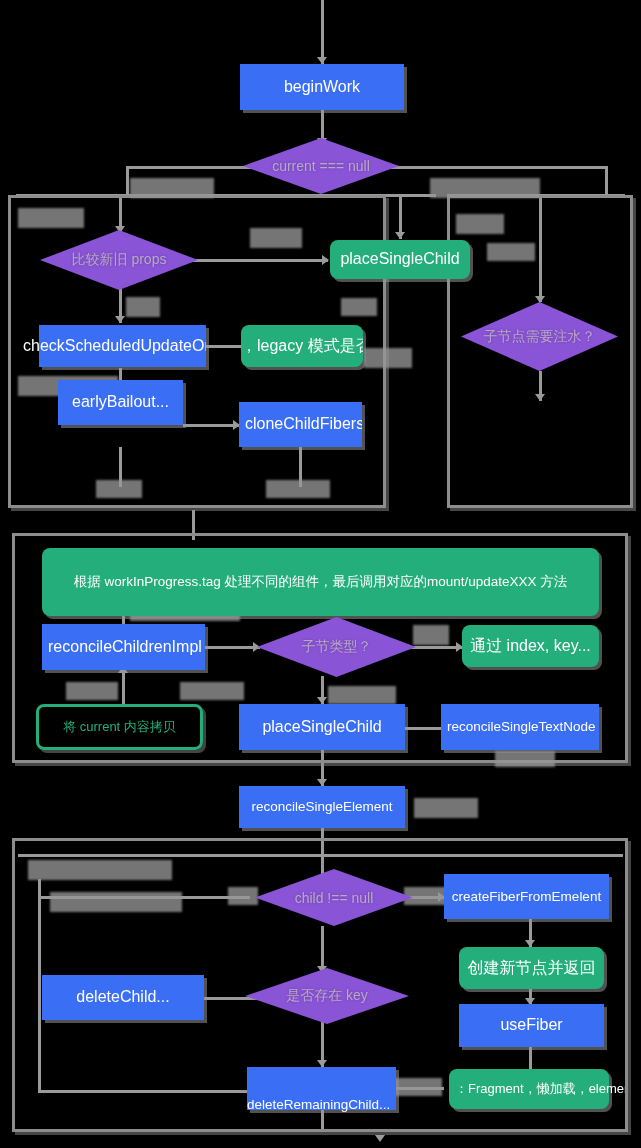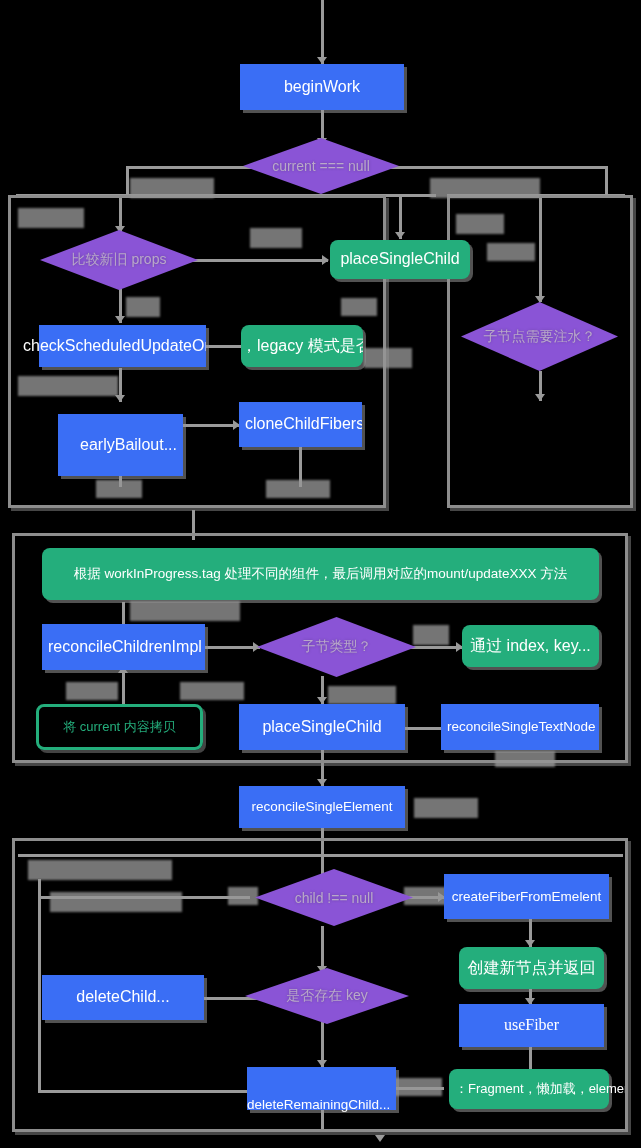--- a/index.html
+++ b/index.html
@@ -220,35 +220,35 @@
   </div>
 
   <div class="node blue clipL" style="left:39px;top:325px;width:167px;height:42px;">
     <span class="lbl" style="margin-left:-22px;">checkScheduledUpdateOrC...</span>
   </div>
 
   <div class="node green clipL" style="left:241px;top:325px;width:122px;height:42px;">
     <span class="lbl" style="margin-left:-6px;">，legacy 模式是否需要</span>
   </div>
 
-  <div class="node blue" style="left:58px;top:414px;width:125px;height:62px;justify-content:flex-end;">
+  <div class="node blue" style="left:58px;top:380px;width:125px;height:45px;">
     <span class="lbl">earlyBailout...</span>
   </div>
 
   <div class="node blue" style="left:239px;top:402px;width:123px;height:45px;">
     <span class="lbl">cloneChildFibers</span>
   </div>
 
   <div class="diamond" style="left:461px;top:302px;width:157px;height:69px;">
     <div class="shape"></div>
     <div class="dlbl">子节点需要注水？</div>
   </div>
 
 
-  <div class="node green" style="left:42px;top:548px;width:557px;height:52px;font-size:13.5px;">
+  <div class="node green" style="left:42px;top:548px;width:557px;height:68px;font-size:13.5px;">
     <span class="lbl">根据 workInProgress.tag 处理不同的组件，最后调用对应的mount/updateXXX 方法</span>
   </div>
 
   <div class="node blue" style="left:42px;top:624px;width:163px;height:46px;">
     <span class="lbl">reconcileChildrenImpl</span>
   </div>
 
   <div class="diamond" style="left:257px;top:617px;width:159px;height:60px;">
     <div class="shape"></div>
     <div class="dlbl">子节类型？</div>
@@ -289,21 +289,21 @@
 
   <div class="diamond" style="left:245px;top:968px;width:164px;height:56px;">
     <div class="shape"></div>
     <div class="dlbl">是否存在 key</div>
   </div>
 
   <div class="node green" style="left:459px;top:947px;width:145px;height:42px;">
     <span class="lbl">创建新节点并返回</span>
   </div>
 
-  <div class="node blue" style="left:459px;top:1004px;width:145px;height:43px;font-family:Liberation Serif, serif;">
+  <div class="node blue" style="left:459px;top:1004px;width:145px;height:43px;">
     <span class="lbl">useFiber</span>
   </div>
 
   <div class="node blue clipL" style="left:247px;top:1067px;width:149px;height:43px;font-size:13.5px;">
     <span class="lbl" style="margin-left:-6px;margin-top:33px;">deleteRemainingChild...</span>
   </div>
 
   <div class="node green clipR" style="left:449px;top:1069px;width:160px;height:40px;font-size:13px;">
     <span class="lbl" style="margin-right:-16px;">：Fragment，懒加载，element</span>
   </div>

